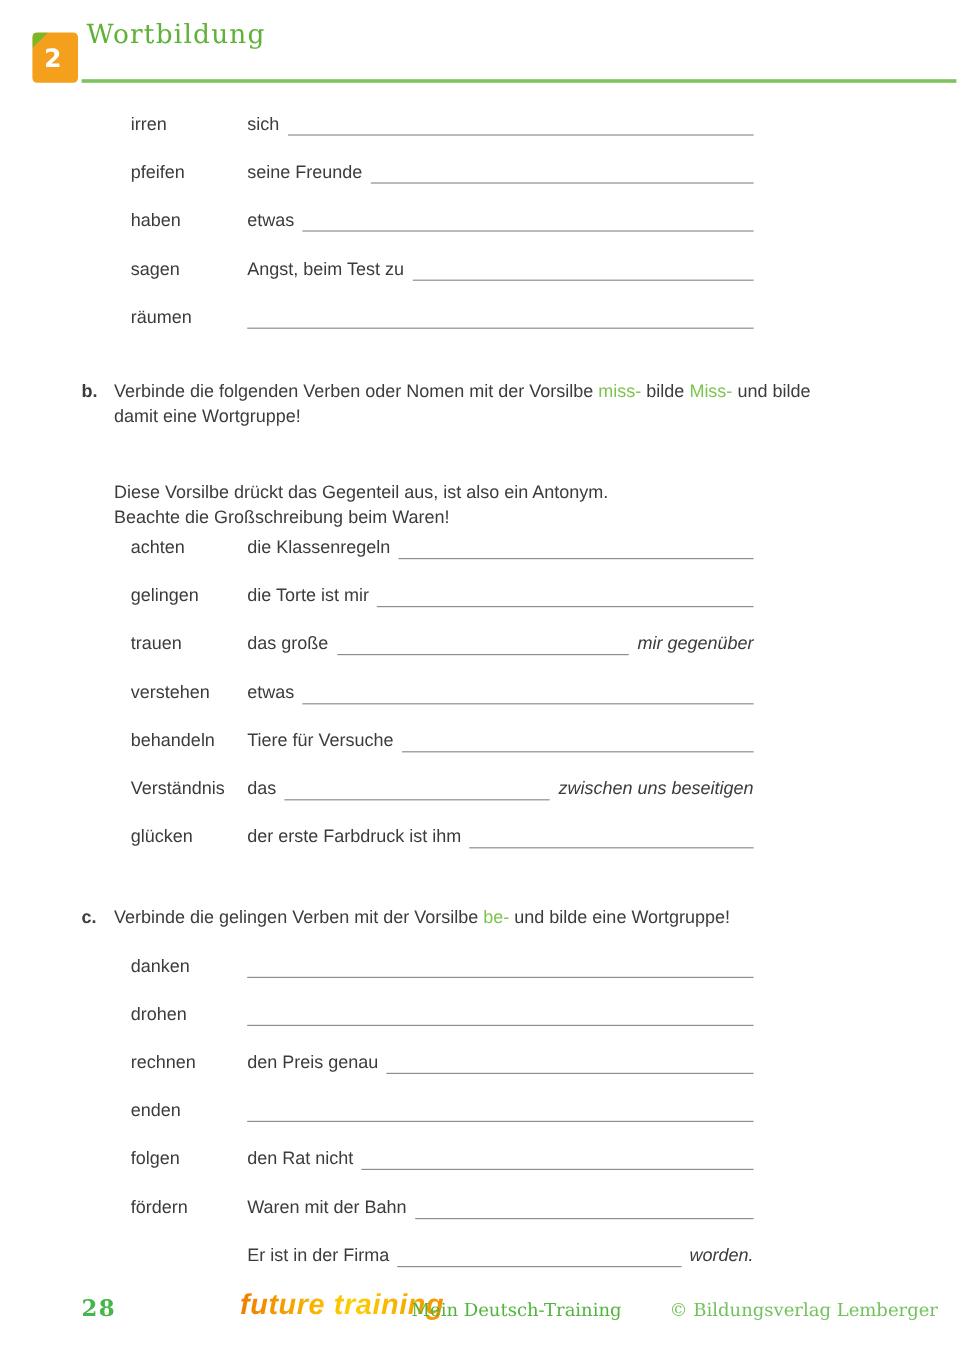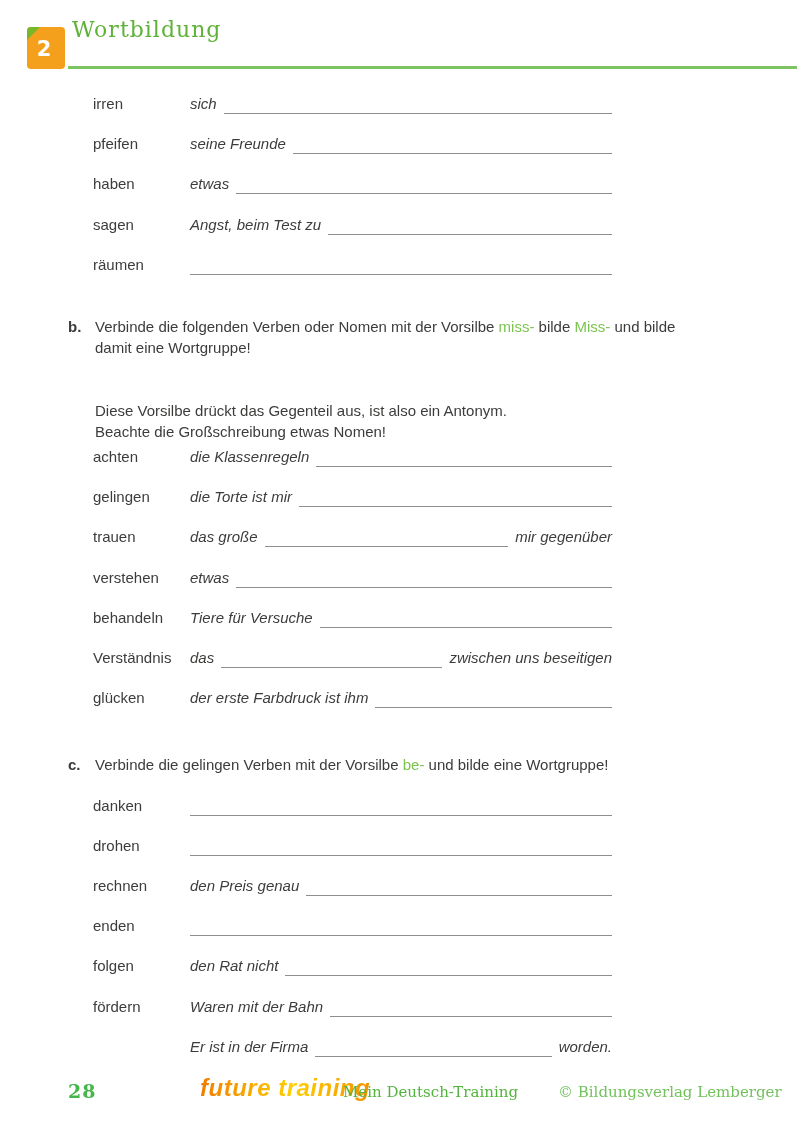--- a/index.html
+++ b/index.html
@@ -39,27 +39,27 @@
     position:absolute; left:72px; top:17px;
     font-size:22px; color:#5fb237; letter-spacing:1px;
   }
   .head-rule {
     position:absolute; left:68px; top:66px;
     width:729px; height:3px; background:#7dc460;
   }
 
   
   .row {
-    position:absolute; left:93px;
+    position:absolute; left:109px;
     width:519px; height:22px;
-    display:flex; align-items:flex-end;
+    display:flex; align-items:center;
     font-size:15px; line-height:21px;
   }
   .row-label { width:97px; flex:none; white-space:nowrap; }
-  .pre  { white-space:nowrap; margin-right:7px;font-style:italic; }
+  .pre  { white-space:nowrap; margin-right:7px; }
   .post { white-space:nowrap; margin-left:7px;font-style:italic; }
   .pre:empty, .post:empty { display:none; }
   .blank {
     flex:1 1 auto; height:19px;
     border-bottom:1px solid #8e8e8e;
   }
 
   
   .instruction {
     position:absolute; left:68px; width:648px;
@@ -144,21 +144,21 @@
     <span class="ins-text">
       <span>Verbinde die folgenden Verben oder Nomen mit der Vorsilbe</span>
       <span class="prefix">miss-</span>
       <span>bilde</span>
       <span class="prefix">Miss-</span>
       <span>und bilde damit eine Wortgruppe!</span>
     </span>
   </div>
   <div class="note" style="top:400px">
     <span>Diese Vorsilbe drückt das Gegenteil aus, ist also ein Antonym.</span>
-    <span>Beachte die Großschreibung etwas Nomen!</span>
+    <span>Beachte die Großschreibung beim Waren!</span>
   </div>
 
   <div class="row" style="top:445px">
     <span class="row-label">achten</span>
     <span class="pre">die Klassenregeln</span>
     <span class="blank"></span>
 
   </div>
   <div class="row" style="top:485px">
     <span class="row-label">gelingen</span>

